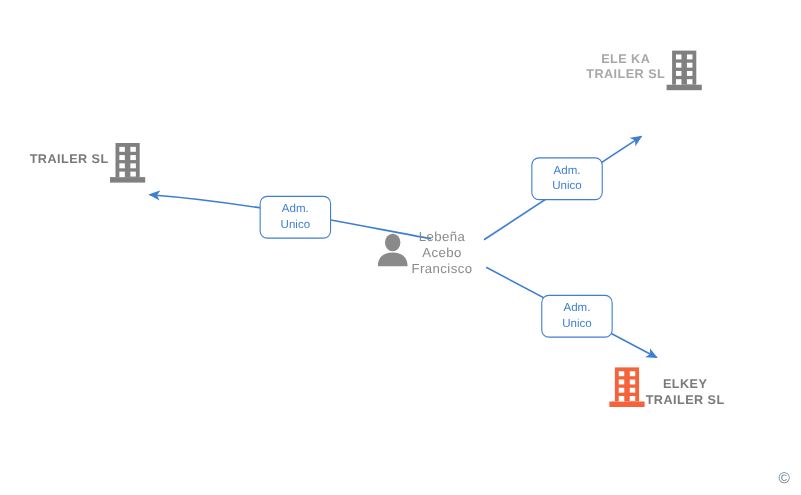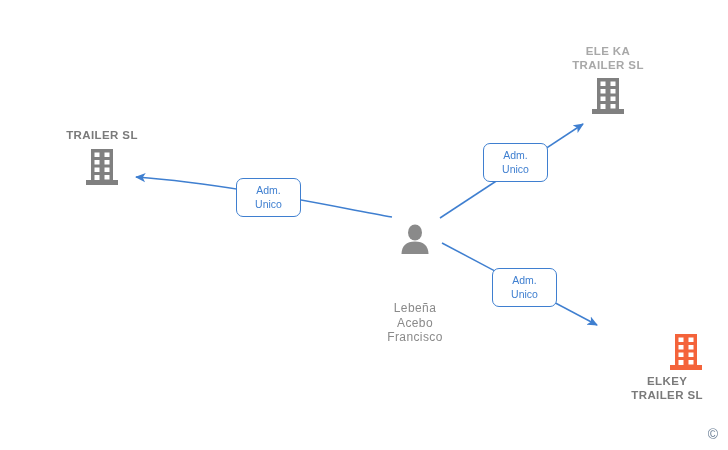--- a/index.html
+++ b/index.html
@@ -22,21 +22,20 @@
     left: 0;
     top: 0;
     width: 728px;
     height: 450px;
   }
 
   
   .node {
     position: absolute;
     display: flex;
-    flex-direction: column;
     align-items: center;
     width: 150px;
     margin-left: -75px;
   }
   .node .icon {
     line-height: 0;
   }
   .node-label {
     text-align: center;
     white-space: pre-line;
@@ -164,21 +163,21 @@
           <rect x="19.5" y="12" width="5" height="4.5"></rect>
           <rect x="9.5" y="19.5" width="5" height="4.5"></rect>
           <rect x="19.5" y="19.5" width="5" height="4.5"></rect>
           <rect x="9.5" y="27" width="5" height="5"></rect>
           <rect x="19.5" y="27" width="5" height="4.5"></rect>
         </g>
       </svg>
     </span>
   </div>
 
-  <div class="node" style="left:415px; top:223px;gap:40px;">
+  <div class="node" style="left:415px; top:204px;">
     <span class="icon">
       <svg width="34" height="34" viewBox="0 0 34 34" xmlns="http://www.w3.org/2000/svg">
         <g fill="#8a8a8a">
           <ellipse cx="17" cy="9.5" rx="7" ry="8"></ellipse>
           <path d="M 17 18.5 C 8.5 18.5 3.5 23 3.5 31 L 30.5 31 C 30.5 23 25.5 18.5 17 18.5 Z"></path>
         </g>
       </svg>
     </span>
     <div class="node-label label-person label-below">Lebeña
 Acebo

